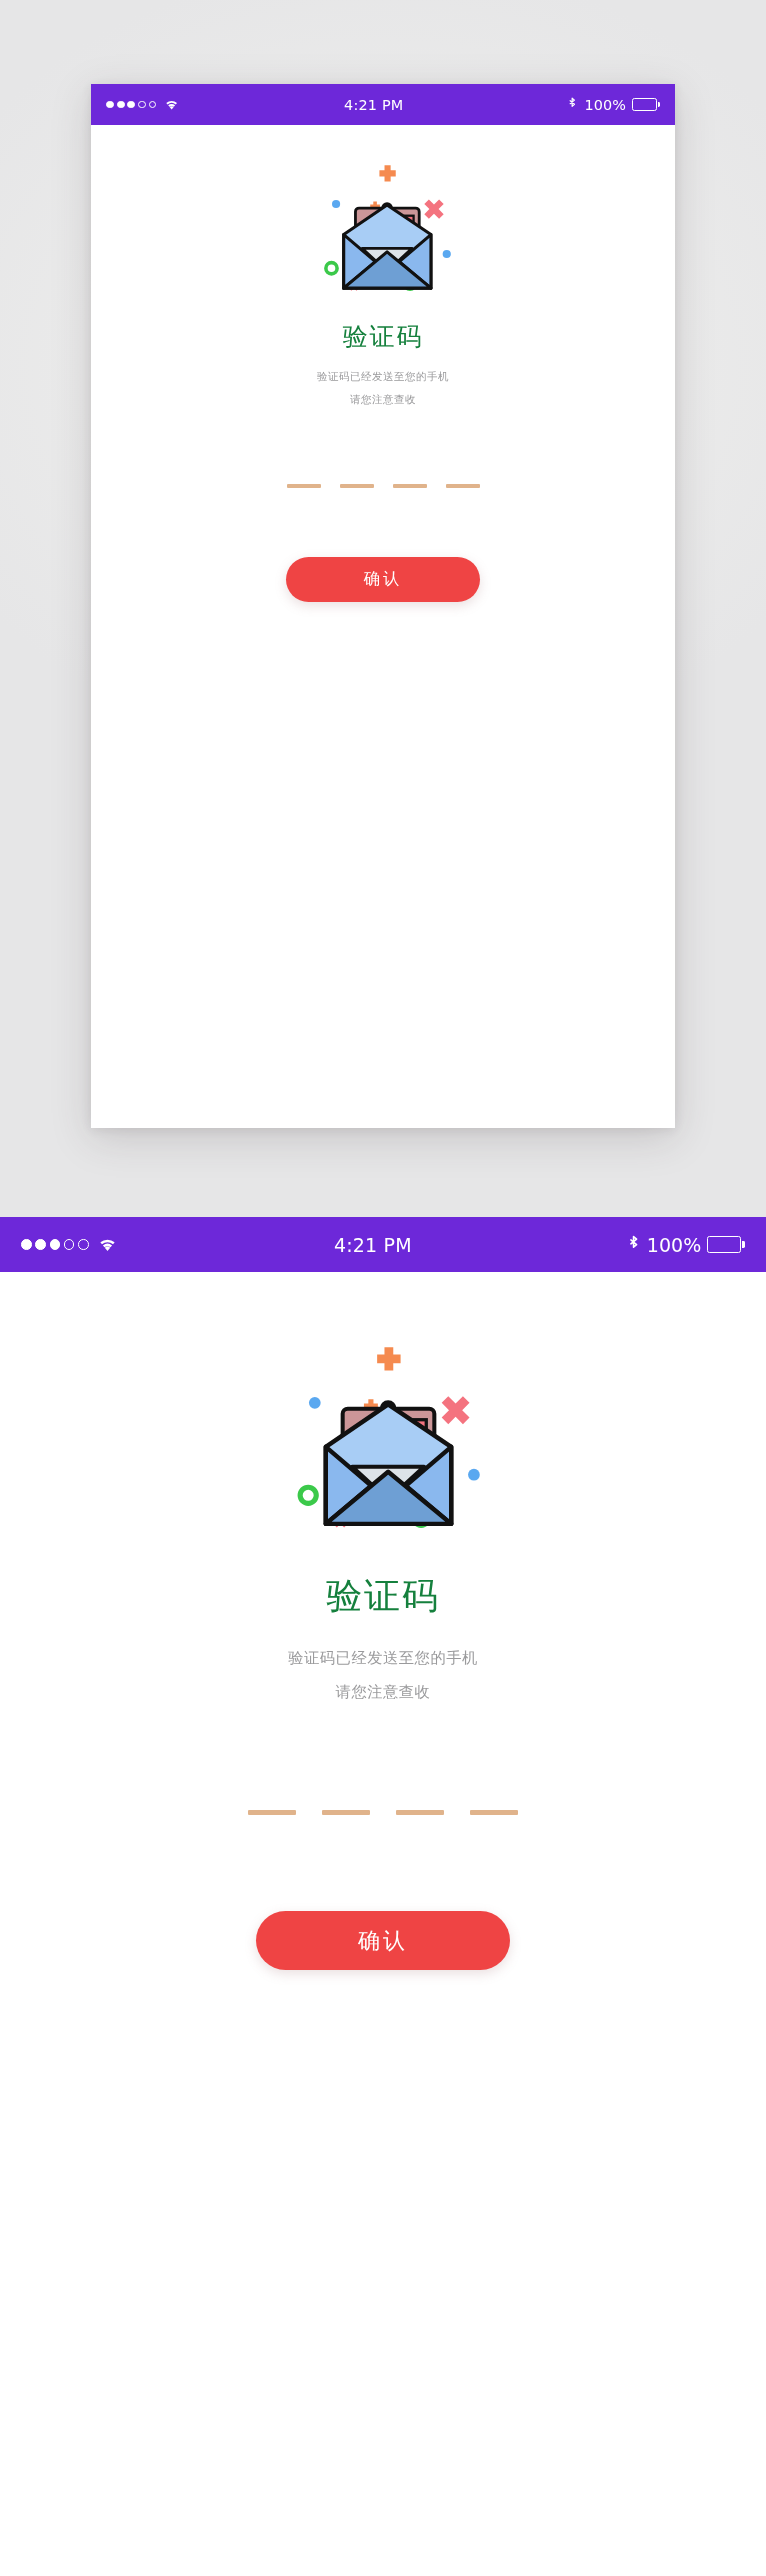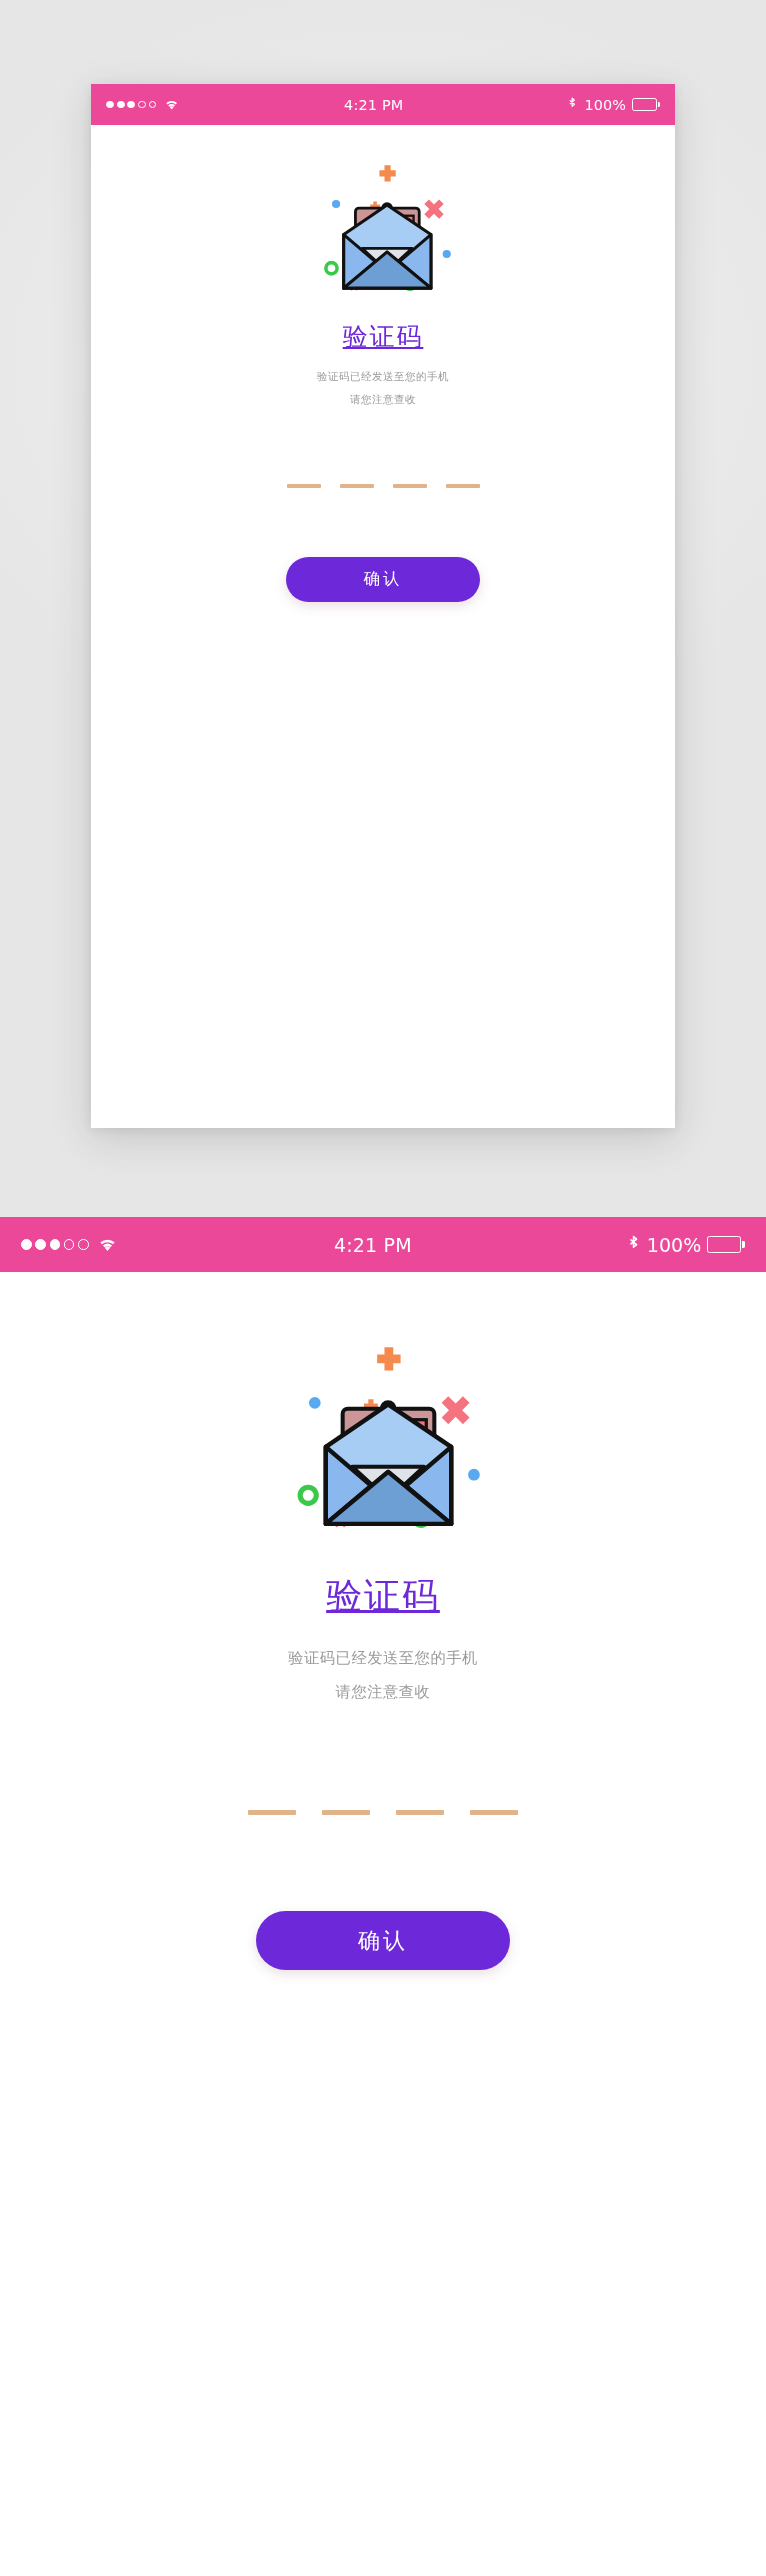--- a/index.html
+++ b/index.html
@@ -34,21 +34,21 @@
     height: 1044px;
     background: #ffffff;
     box-shadow: 0 9.6px 38px rgba(60,50,55,0.18), 0 1.9px 9.6px rgba(60,50,55,0.10);
     overflow: hidden;
   }
 
   
   .statusbar {
     position: relative;
     width: 100%;
-    background: #ec4899;
+    background: #6d28d9;
     color: #ffffff;
     display: flex;
     align-items: center;
     box-sizing: border-box;
   }
   .sb-small { height: 41px; padding: 0 15.3px; font-size: 14.4px; }
   .sb-large { height: 55px; padding: 0 21px; font-size: 19px; }
 
   .sb-left { display: flex; align-items: center; flex: 0 0 auto; }
   .sb-center { flex: 1 1 auto; text-align: center; }
@@ -102,37 +102,36 @@
     width: 100%;
     box-sizing: border-box;
     display: flex;
     flex-direction: column;
     align-items: center;
   }
 
   .illustration { position: relative; }
 
   .title {
-    color: #6d28d9;
+    color: #15803d;
     font-weight: 400;
     letter-spacing: 1.9px;
     text-align: center;
-    text-decoration: underline;
   }
   .subtitle {
     color: #9a9a9c;
     text-align: right;
     letter-spacing: 0.5px;
   }
 
   .code-row { display: flex; justify-content: center; }
   .code-dash { background: #e0b38b; border-radius: 1px; }
 
   .confirm-btn {
-    background: #6d28d9;
+    background: #ef4444;
     color: #ffffff;
     border: none;
     border-radius: 957px;
     text-align: right;
     letter-spacing: 2.9px;
     font-family: inherit;
     cursor: pointer;
     box-shadow: 0 3.8px 11.5px rgba(160,110,115,0.22);
     display: flex;
     align-items: center;

